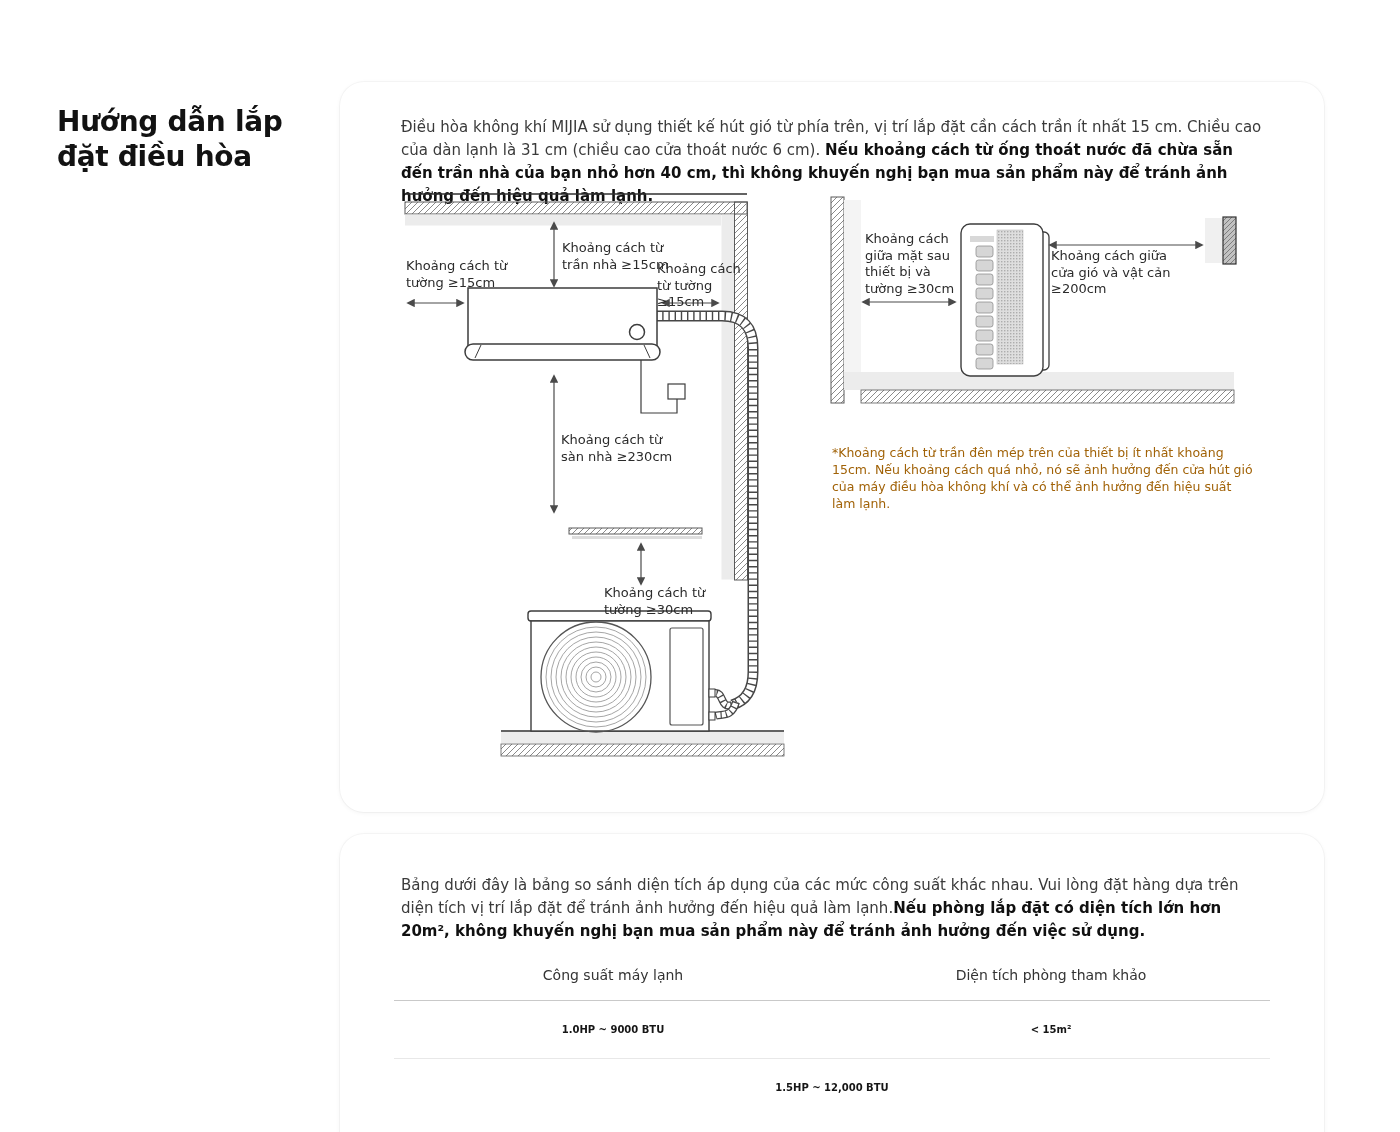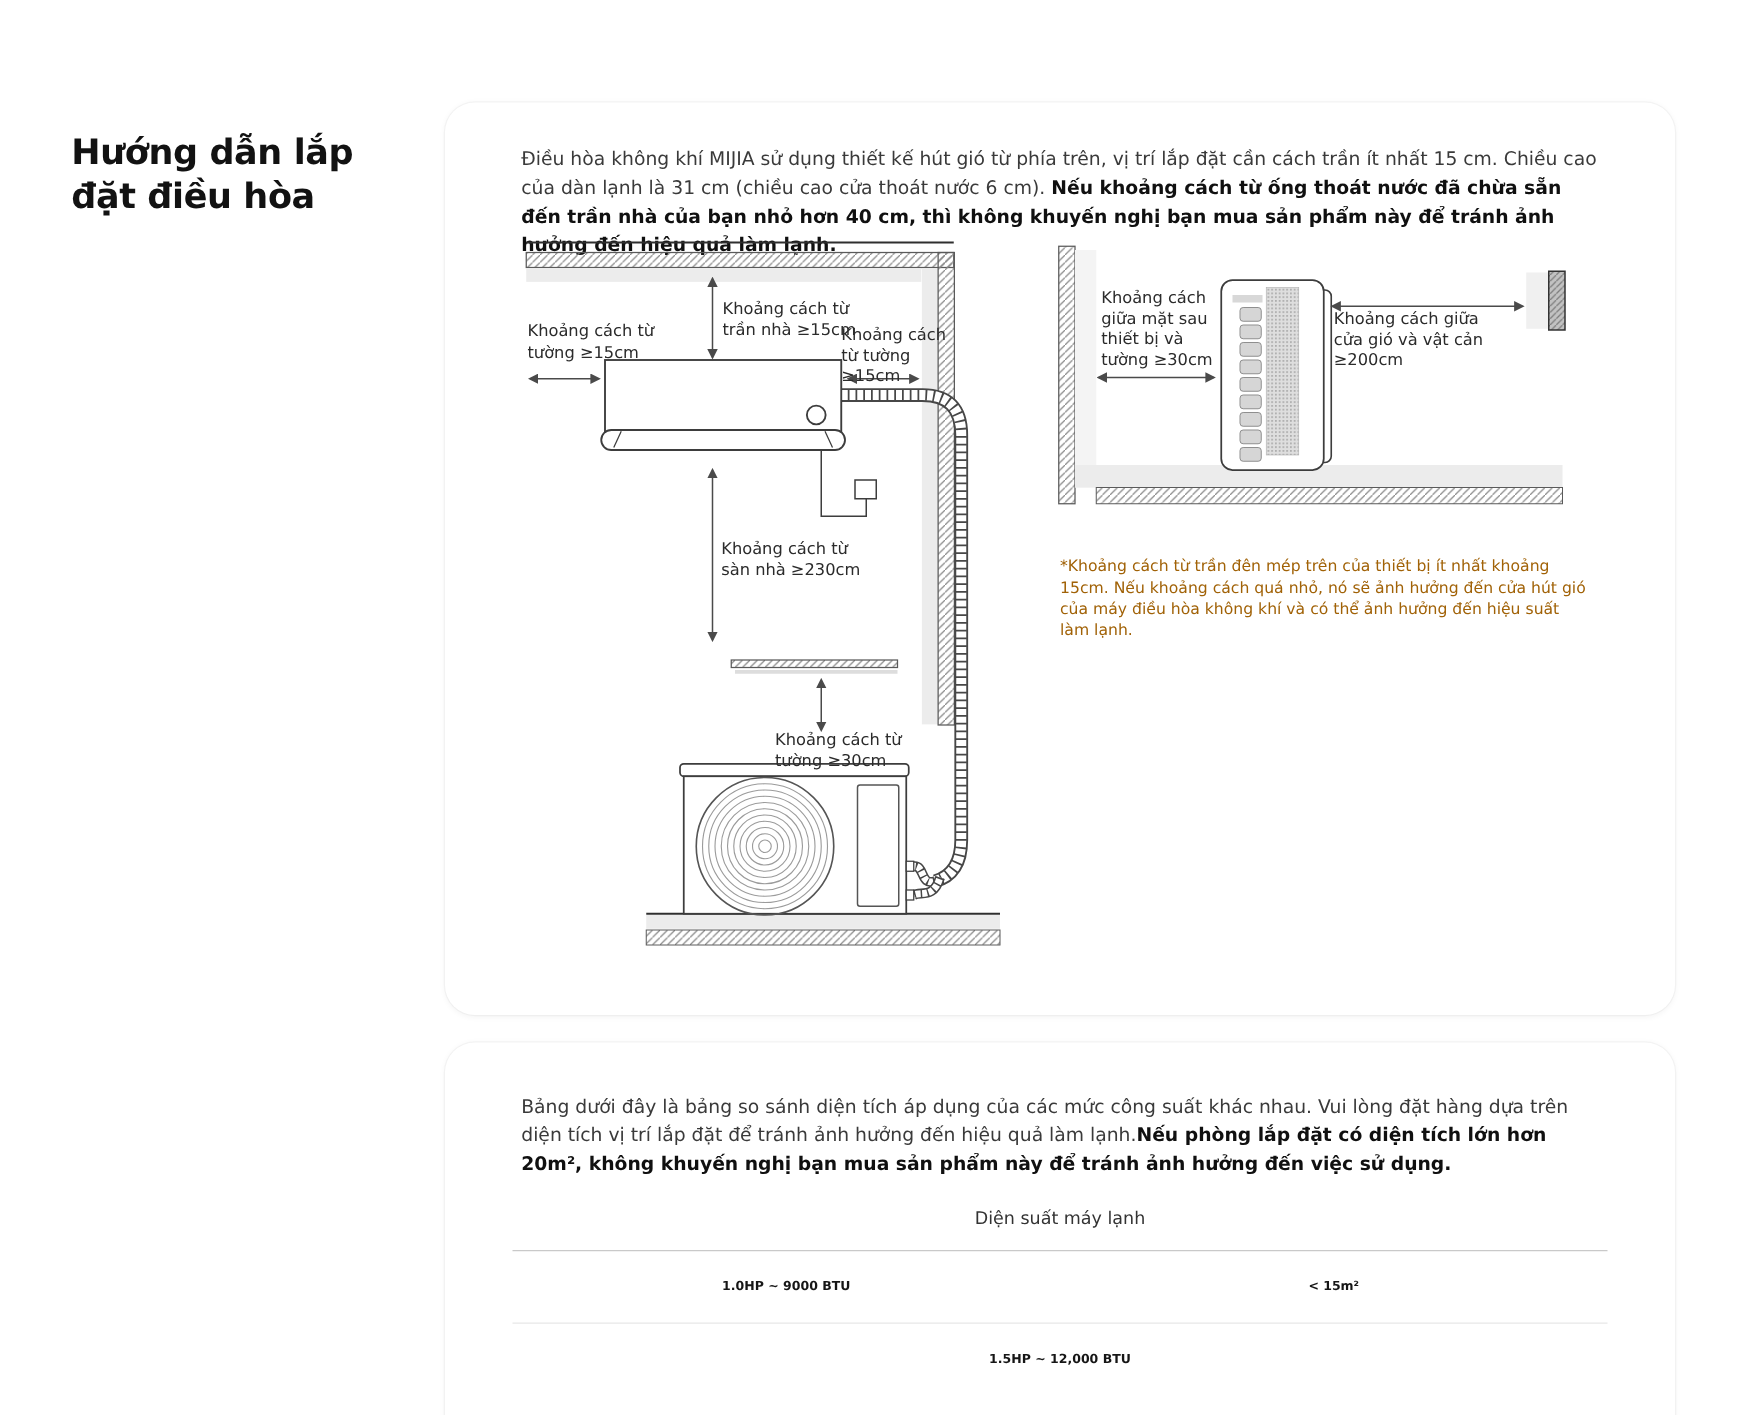--- a/index.html
+++ b/index.html
@@ -6,21 +6,21 @@
   .page{
     position:relative;width:1400px;height:1132px;overflow:hidden;background:#ffffff;
     font-family:"DejaVu Sans","Liberation Sans",sans-serif;color:#3a3a3a;
   }
   .page-title{
     position:absolute;left:57px;top:104px;margin:0;
     font-size:28px;line-height:35px;font-weight:700;color:#121212;
     white-space:pre-line;letter-spacing:-0.3px;
   }
   .card{
-    position:absolute;left:356px;width:984px;background:#ffffff;border-radius:24px;
+    position:absolute;left:340px;width:984px;background:#ffffff;border-radius:24px;
     box-shadow:0 1px 5px rgba(0,0,0,0.05),0 0 0 1px rgba(0,0,0,0.03);
   }
   .card1{top:82px;height:730px;}
   .card2{top:834px;height:360px;}
   .intro{
     position:absolute;left:61px;width:864px;margin:0;
     font-size:15px;line-height:23px;color:#3a3a3a;
   }
   .intro strong{color:#101010;font-weight:700;}
   .card1 .intro{top:34px;}
@@ -208,21 +208,22 @@
       <p>*Khoảng cách từ trần đên mép trên của thiết bị ít nhất khoảng 15cm. Nếu khoảng cách quá nhỏ, nó sẽ ảnh hưởng đến cửa hút gió của máy điều hòa không khí và có thể ảnh hưởng đến hiệu suất làm lạnh.</p>
     </div>
   </section>
 
   <section class="card card2">
 
     <p class="intro"><span>Bảng dưới đây là bảng so sánh diện tích áp dụng của các mức công suất khác nhau. Vui lòng đặt hàng dựa trên diện tích vị trí lắp đặt để tránh ảnh hưởng đến hiệu quả làm lạnh.</span><strong>Nếu phòng lắp đặt có diện tích lớn hơn  20m², không khuyến nghị bạn mua sản phẩm này để tránh ảnh hưởng đến việc sử dụng.</strong></p>
 
     <div class="cap-table">
       <div class="trow thead">
-        <div class="cell">Diện suất máy lạnh</div>
+        <div class="cell">Công suất máy lạnh</div>
+        <div class="cell">Diện tích phòng tham khảo</div>
       </div>
       <div class="trow tbody-row first">
         <div class="cell">1.0HP ~ 9000 BTU</div>
         <div class="cell">&lt; 15m²</div>
       </div>
       <div class="trow tbody-row">
         <div class="cell">1.5HP ~ 12,000 BTU</div>
       </div>
     </div>
   </section>

